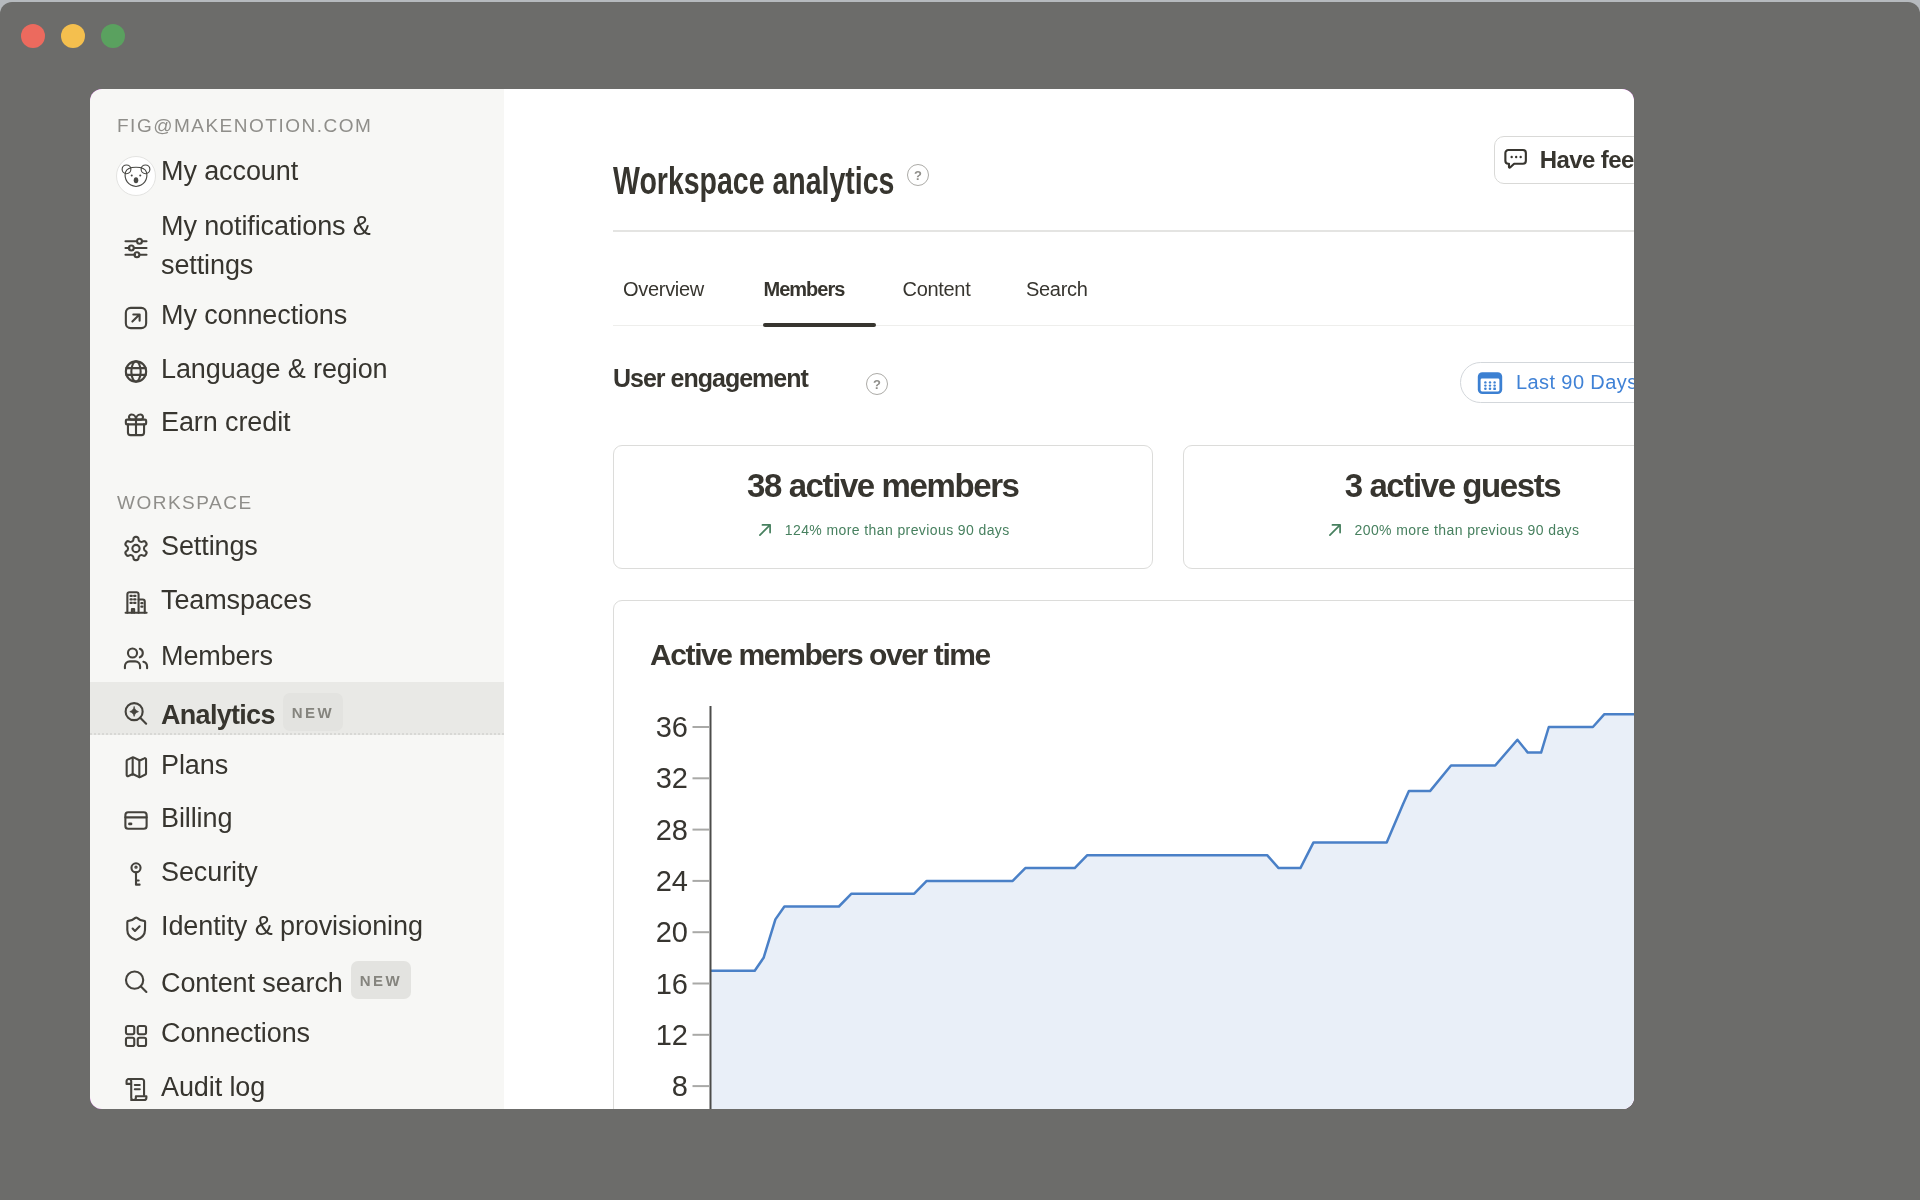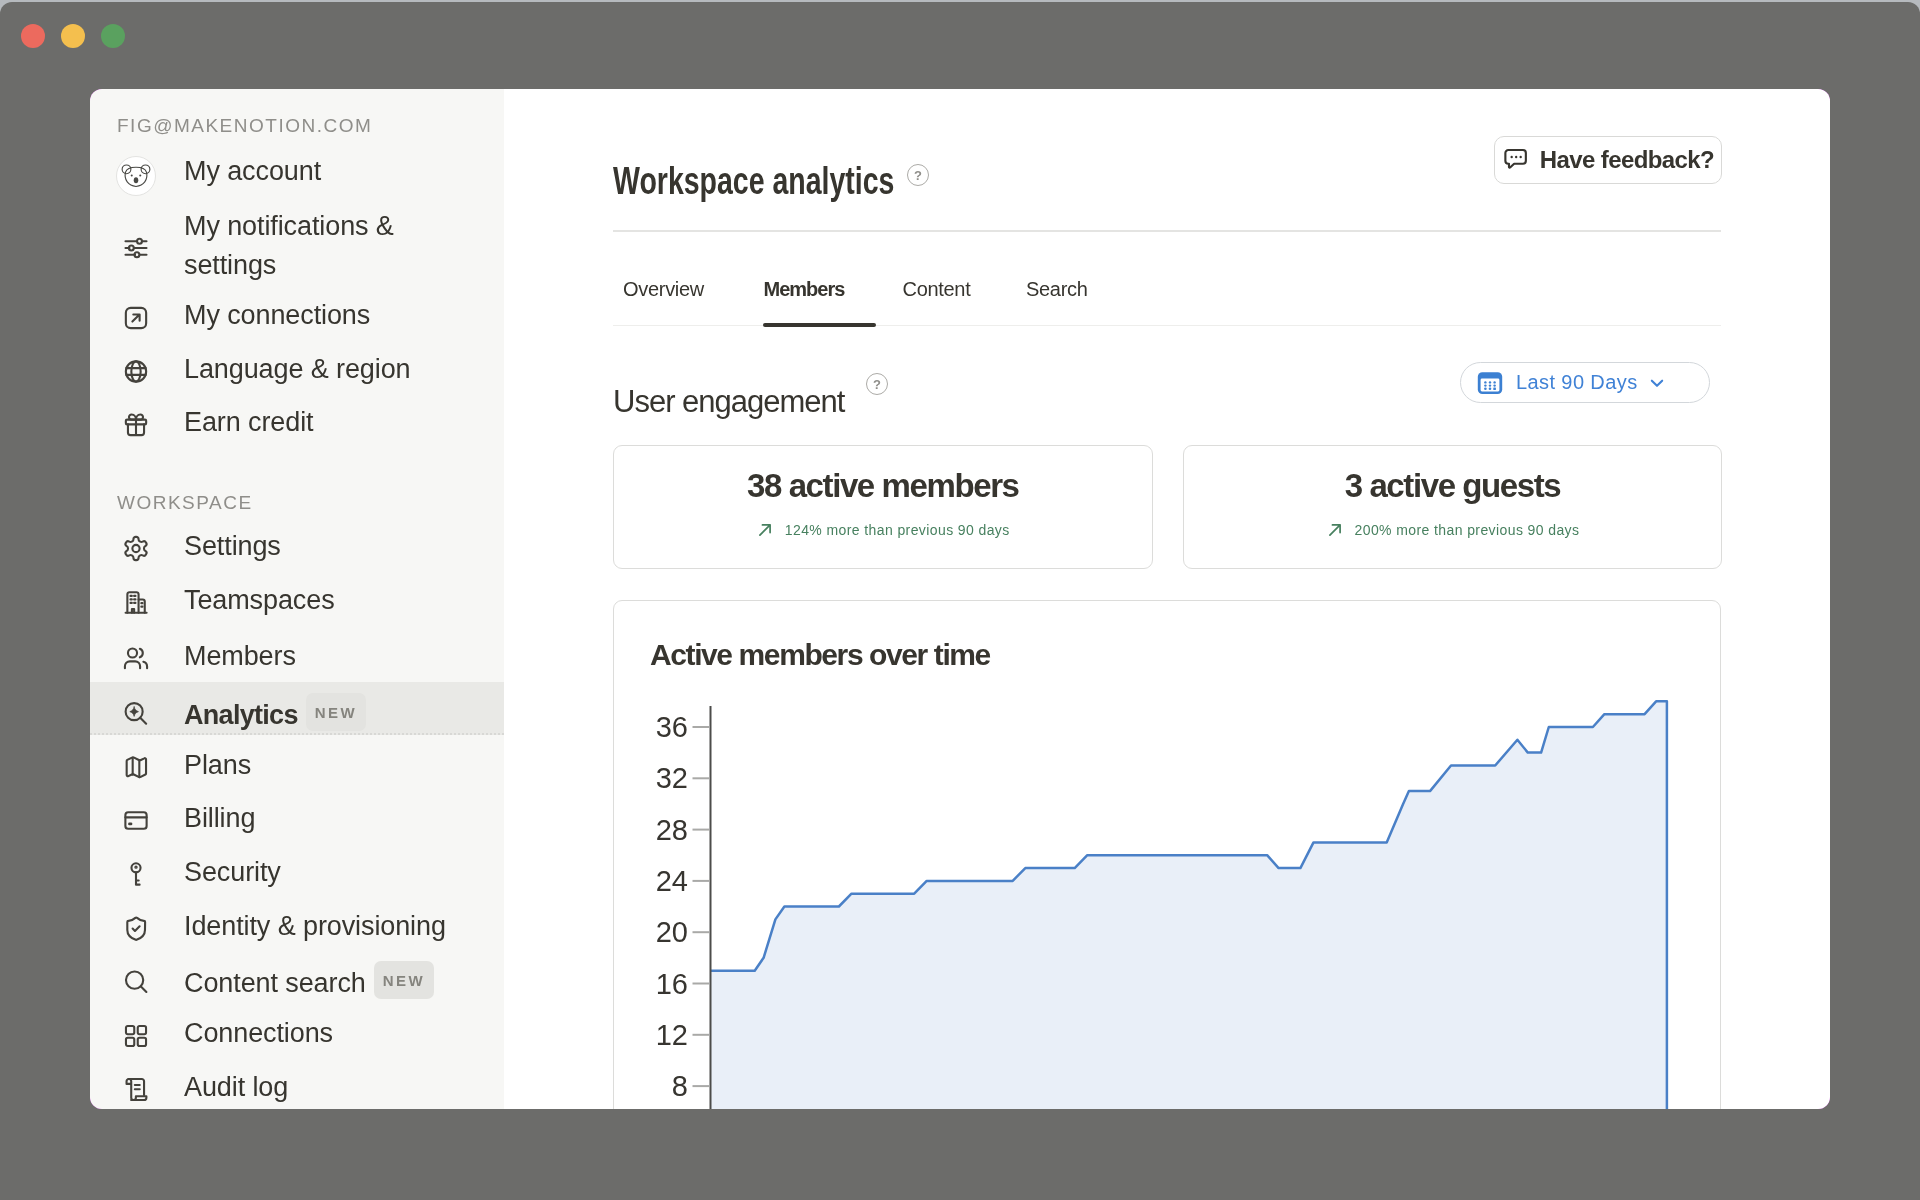--- a/index.html
+++ b/index.html
@@ -2,42 +2,42 @@
 <html><head>
 <meta charset="utf-8">
 <style>
 * { margin:0; padding:0; box-sizing:border-box; }
 html,body { width:1920px; height:1200px; overflow:hidden; background:#b6babe; font-family:"Liberation Sans", sans-serif; }
 .window { position:absolute; left:0; top:2px; right:0; bottom:0; background:#6c6c6a; border-radius:12px 12px 0 0; }
 .tl { position:absolute; width:24px; height:24px; border-radius:50%; top:22px; }
 .tl.r { left:21px; background:#ec6a5e; }
 .tl.y { left:61px; background:#f4bf4e; }
 .tl.g { left:101px; background:#5aa15f; }
-.modal { position:absolute; left:90px; top:87px; width:1740px; height:1020px; background:#d946ef; border-radius:12px; overflow:hidden; }
+.modal { position:absolute; left:90px; top:87px; width:1544px; height:1020px; background:#d946ef; border-radius:12px; overflow:hidden; }
 .sidebar { position:absolute; left:0; top:0; bottom:0; width:413.5px; background:#f7f7f5; }
 .slabel { position:absolute; left:27px; font-size:19px; letter-spacing:1.5px; color:#8f8e8a; font-weight:400; }
 .row { position:absolute; left:0; width:413.5px; height:54px; display:flex; align-items:center; }
 .row .ic { position:absolute; left:32px; width:28px; height:28px; display:flex; align-items:center; justify-content:center; top:50%; transform:translateY(calc(-50% + 2px)); }
-.row .txt { position:absolute; left:94px; font-size:27px; color:#37352f; line-height:31px; letter-spacing:-0.1px; }
+.row .txt { position:absolute; left:71px; font-size:27px; color:#37352f; line-height:31px; letter-spacing:-0.1px; }
 .row .txt.bold { font-weight:700; letter-spacing:-0.7px; }
 .hl { position:absolute; left:0; top:593px; width:413.5px; height:52.5px; background:#e9e9e6; border-bottom:2px dotted #d8d8d5; }
 .badge { display:inline-block; background:#e3e3e0; color:#85847e; font-size:15px; font-weight:700; letter-spacing:2.5px; border-radius:7px; padding:4px 9px 3px 9px; margin-left:8px; vertical-align:6px; }
 .avatar { position:absolute; left:26px; top:67px; width:40px; height:40px; border-radius:50%; background:#ffffff; border:1px solid #e3e3e1; }
 svg.icon { stroke:#44423c; stroke-width:1.8; fill:none; stroke-linecap:round; stroke-linejoin:round; }
 .main { position:absolute; left:413.5px; top:0; right:0; bottom:0; background:#fff; }
 .h1 { position:absolute; left:109.5px; top:73px; font-size:38px; line-height:38px; font-weight:700; color:#37352f; transform:scaleX(0.75); transform-origin:left top; white-space:nowrap; }
 .help { position:absolute; width:22px; height:22px; border-radius:50%; border:1.8px solid #acaba7; color:#8f8e8a; font-size:13px; font-weight:700; display:flex; align-items:center; justify-content:center; }
 .fb-btn { position:absolute; left:990.5px; top:47px; width:228px; height:47.5px; border:1.5px solid #d9d9d7; border-radius:10px; display:flex; align-items:center; justify-content:center; gap:11px; }
 .fb-btn span { font-size:24px; font-weight:700; color:#37352f; letter-spacing:-0.6px; }
 .div1 { position:absolute; left:109.5px; top:141px; width:1108px; height:1.5px; background:#e4e4e2; }
 .tab { position:absolute; top:185px; font-size:20px; color:#37352f; line-height:30px; letter-spacing:-0.3px;text-align:right; }
 .tab.sel { font-weight:700; letter-spacing:-1px; }
 .div2 { position:absolute; left:109.5px; top:235.5px; width:1108px; height:1.5px; background:#eeeeec; }
 .underline { position:absolute; left:259.5px; top:234px; width:113px; height:3.5px; background:#37352f; border-radius:2px; }
-.h2 { position:absolute; left:109.5px; top:295px; font-size:31px; font-weight:400; color:#37352f; letter-spacing:-1px; }
+.h2 { position:absolute; left:109.5px; top:275px; font-size:25px; font-weight:700; color:#37352f; letter-spacing:-1px; }
 .l90 { position:absolute; left:956.5px; top:273px; width:250px; height:41px; border:1.5px solid #d3d7db; border-radius:21px; display:flex; align-items:center; padding-left:15px; }
 .l90 .t { font-size:20px; color:#4082d6; margin-left:12px; letter-spacing:0.4px; }
 .card { position:absolute; top:356px; height:124px; border:1.5px solid #dcdcda; border-radius:9px; background:#fff; display:flex; flex-direction:column; align-items:center; justify-content:flex-start; padding-top:23px; }
 .card .t1 { font-size:33px; line-height:33px; font-weight:700; color:#37352f; letter-spacing:-1.4px; }
 .card .t2 { font-size:14px; line-height:22px; color:#47805f; margin-top:17px; display:flex; align-items:center; gap:11px; letter-spacing:0.4px; }
 .chartcard { position:absolute; left:109.5px; top:511px; width:1108px; height:520px; border:1.5px solid #dcdcda; border-radius:9px; background:#fff; }
 .ctitle { position:absolute; left:146px; top:625px; font-size:30px; font-weight:700; color:#37352f; letter-spacing:-1.4px; }
 </style>
 </head>
 <body>

